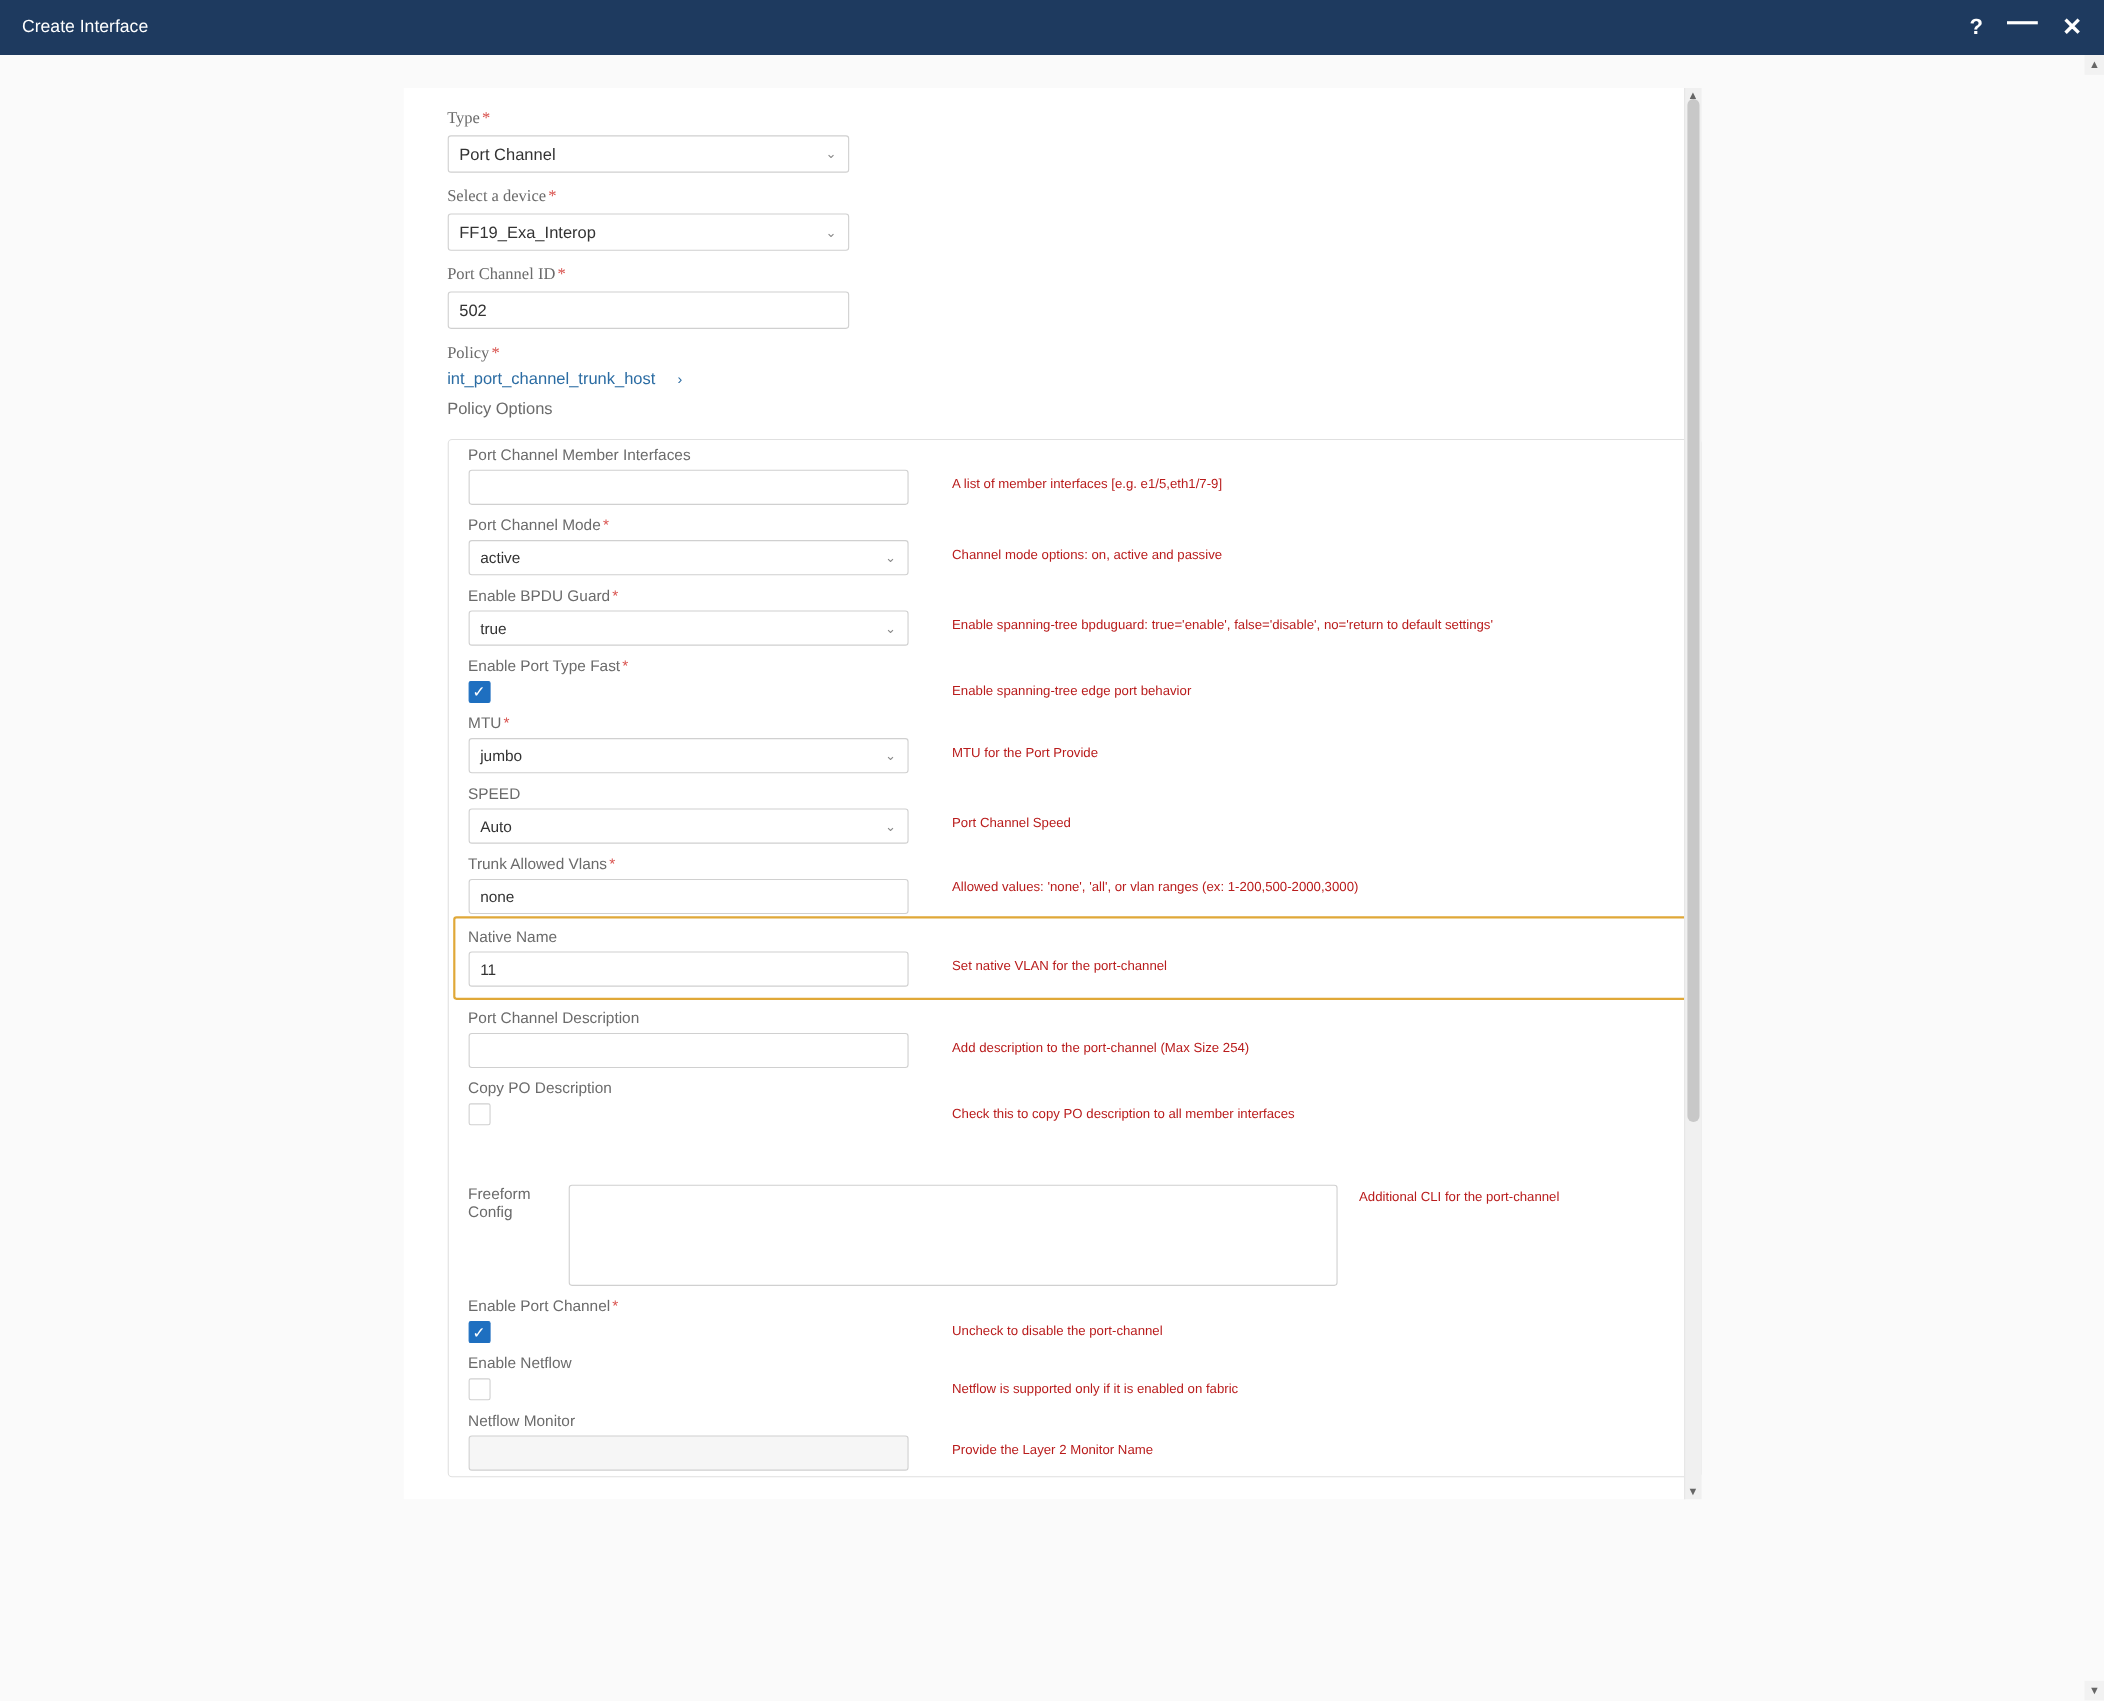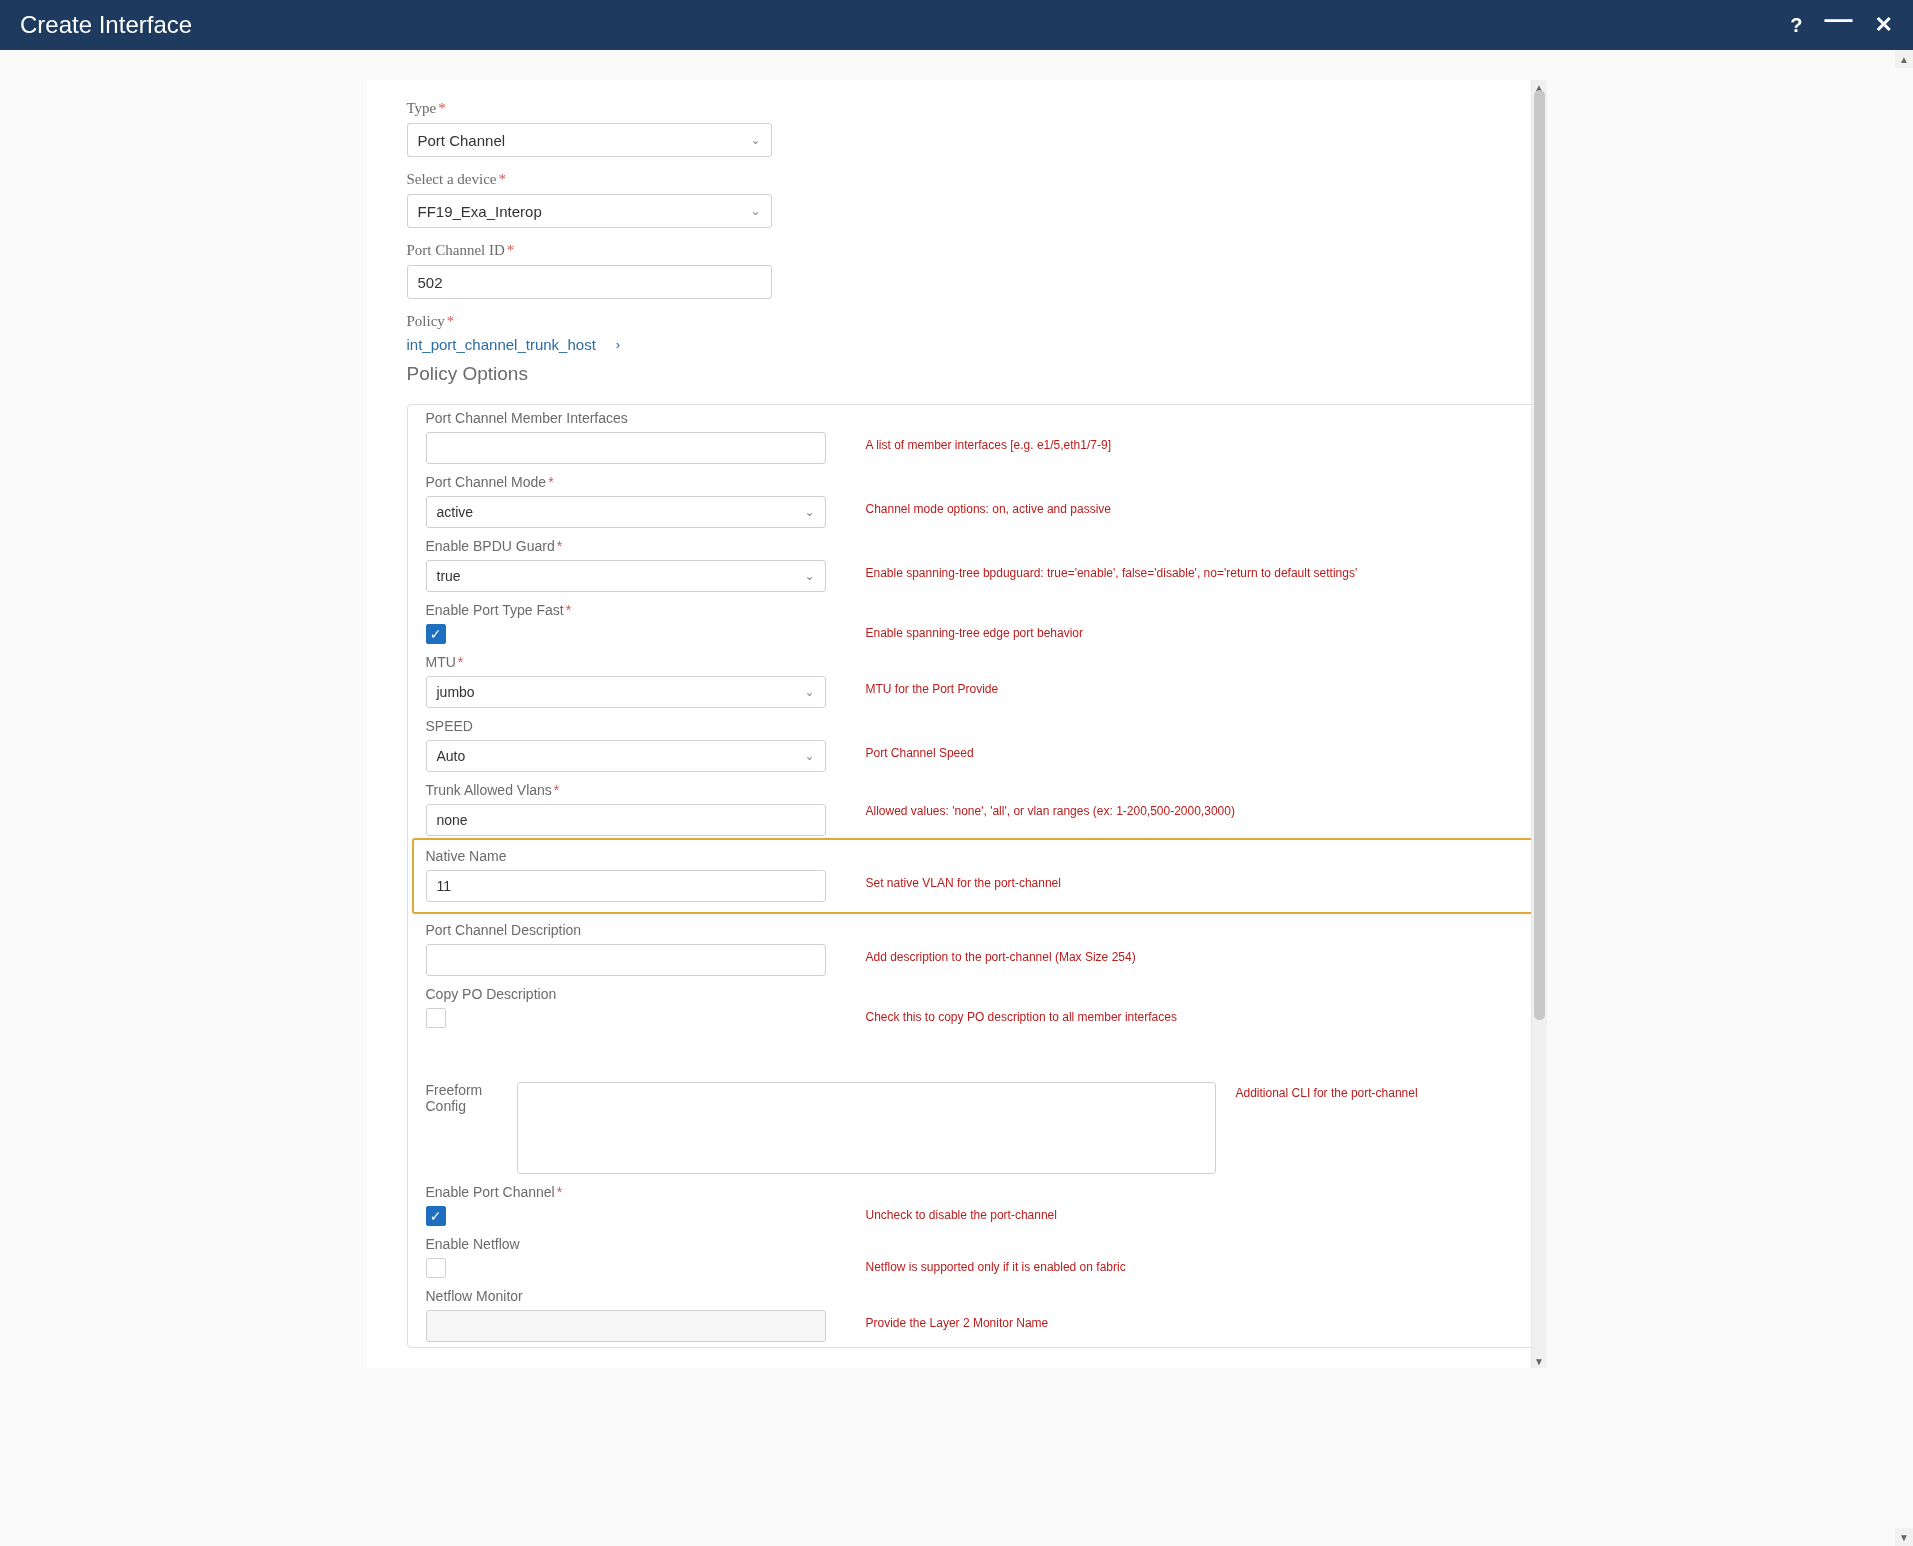--- a/index.html
+++ b/index.html
@@ -1,36 +1,36 @@
 <!DOCTYPE html>
 <html><head>
 <meta charset="utf-8">
 <style>
   * { box-sizing: border-box; margin: 0; padding: 0; }
   body { font-family: Arial, Helvetica, sans-serif; background: #f5f5f5; color: #333; }
   .titlebar { background: #1e3a5f; color: #fff; height: 50px; display: flex; align-items: center; padding: 0 20px; justify-content: space-between; }
-  .titlebar h1 { font-size: 24px; font-weight: 400; }
+  .titlebar h1 { font-size: 16px; font-weight: 400; }
   .titlebar-controls { display: flex; gap: 22px; align-items: center; }
   .titlebar-controls span { cursor: pointer; font-size: 20px; font-weight: bold; line-height: 1; }
 
   .viewport { background: #fafafa; height: calc(100vh - 50px); position: relative; }
   .scroll-area { position: absolute; left: 0; right: 0; top: 0; bottom: 0; overflow-y: auto; padding: 30px 0; }
   .panel { background: #fff; width: 1180px; margin: 0 auto; padding: 20px 20px 20px 20px; position: relative; }
 
   .form { width: 100%; }
   .row { margin-bottom: 14px; display: flex; flex-direction: column; align-items: flex-start; }
   .label { font-size: 15px; color: #6b6b6b; margin-bottom: 6px; display: inline-block; font-family: Liberation Serif, serif; }
   .req::after { content: "*"; color: #d9534f; margin-left: 2px; }
   .select, .input { width: 365px; height: 34px; border: 1px solid #d0d0d0; border-radius: 3px; background: #fff; font-size: 15px; padding: 0 10px; color: #333; display: flex; align-items: center; justify-content: space-between; }
   .select { cursor: pointer; }
   .select-chevron { color: #888; font-size: 12px; }
   .input { outline: none; }
   .link { color: #2b6ca3; font-size: 15px; cursor: pointer; display: inline-flex; align-items: center; gap: 20px; }
   .link-caret { color: #2b6ca3; font-size: 13px; }
-  .sublabel { font-size: 19px; color: #6b6b6b; margin: 10px 0 19px; }
+  .sublabel { font-size: 15px; color: #6b6b6b; margin: 10px 0 19px; }
 
   .options-box { border: 1px solid #e0e0e0; border-radius: 4px; padding: 5px 18px; margin-top: 8px; width: 1140px; }
   .orow { display: flex; align-items: flex-start; margin-bottom: 10px; }
   .ocol-left { width: 440px; display: flex; flex-direction: column; }
   .ocol-right { flex: 1; font-size: 12px; color: #b91c1c; padding-top: 26px; line-height: 1.5; }
   .olabel { font-size: 14px; color: #6b6b6b; margin-bottom: 6px; }
   .oselect, .oinput { width: 400px; height: 32px; border: 1px solid #d0d0d0; border-radius: 3px; background: #fff; font-size: 14px; padding: 0 10px; color: #333; display: flex; align-items: center; justify-content: space-between; }
   .oselect { cursor: pointer; }
   .ocheck { width: 20px; height: 20px; border: 1px solid #d0d0d0; border-radius: 2px; display: inline-flex; align-items: center; justify-content: center; cursor: pointer; }
   .ocheck.checked { background: #1e6fc0; border-color: #1e6fc0; color: #fff; font-size: 14px; }

